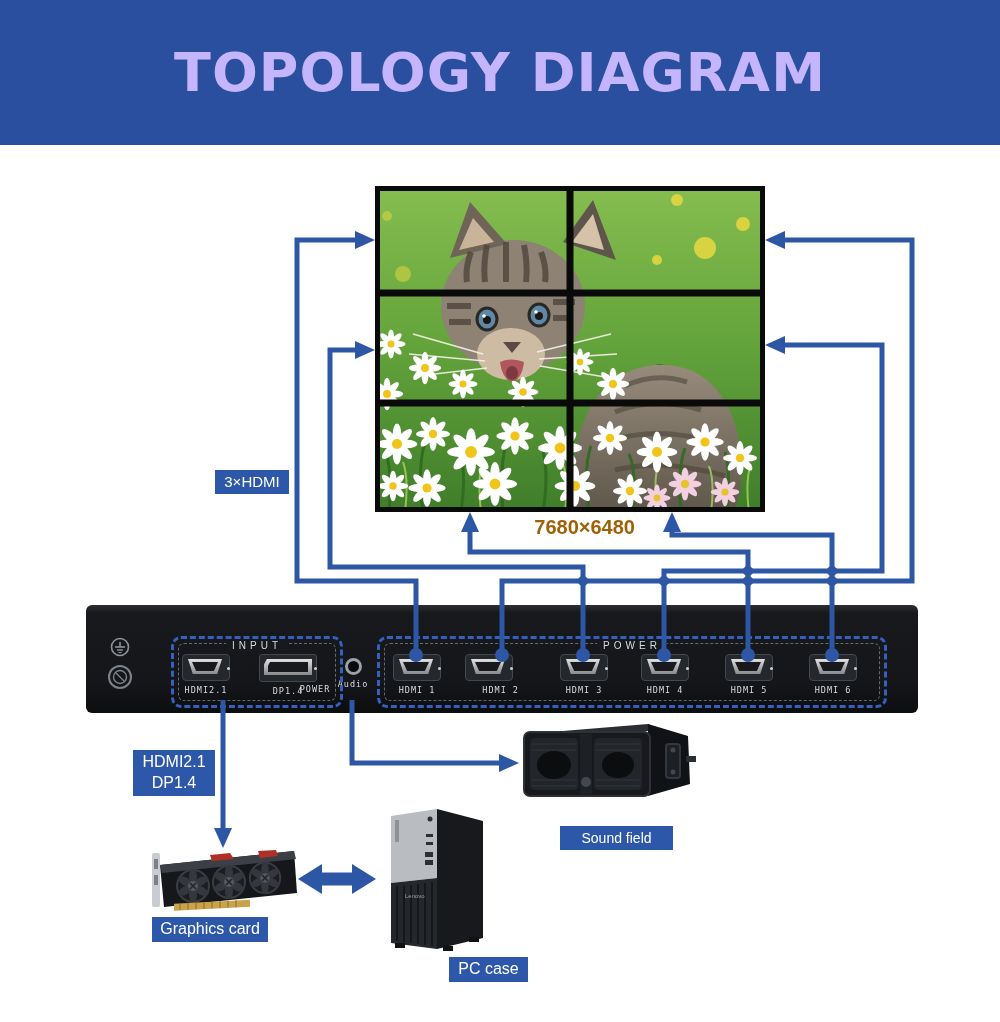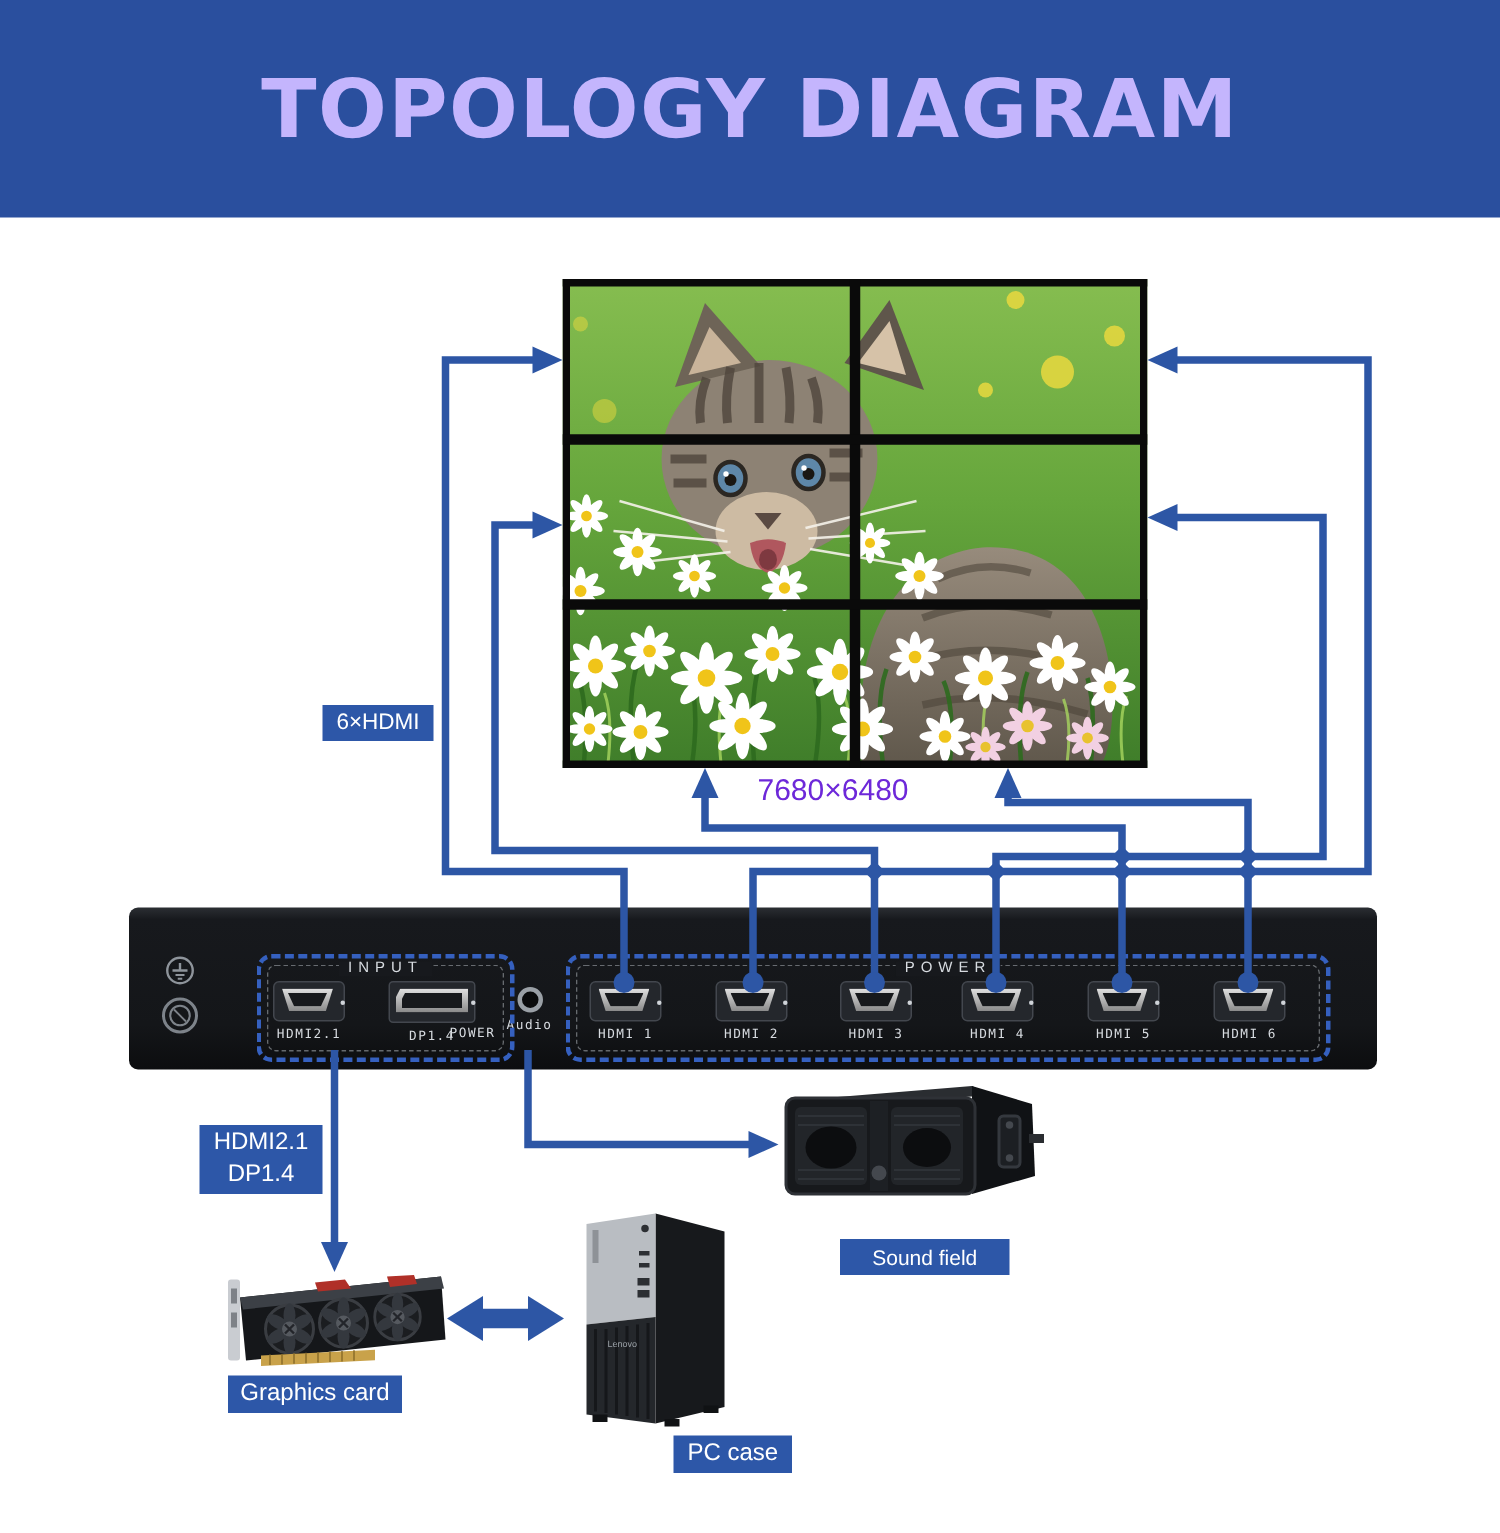--- a/index.html
+++ b/index.html
@@ -10,22 +10,22 @@
           display:flex;align-items:center;justify-content:center;}
   .banner h1{margin:0;color:#c4b5fd;font-size:54px;font-weight:800;letter-spacing:1px;
              font-family:"DejaVu Sans","Liberation Sans",sans-serif;}
   
   .video-wall{position:absolute;left:375px;top:186px;width:390px;height:326px;}
   
   .wires{position:absolute;left:0;top:0;width:1000px;height:1022px;pointer-events:none;z-index:6;}
   
   .label-box{position:absolute;background:#2d57a8;color:#fff;display:flex;align-items:center;
              justify-content:center;text-align:center;font-size:16px;z-index:10;line-height:1.3;}
-  .resolution{position:absolute;left:505px;top:516px;width:130px;text-align:left;
-              color:#6d28d9;font-size:20px;font-weight:normal;z-index:10;}
+  .resolution{position:absolute;left:505px;top:516px;width:130px;text-align:right;
+              color:#a16207;font-size:20px;font-weight:bold;z-index:10;}
   
   .device{position:absolute;left:86px;top:605px;width:832px;height:108px;z-index:2;
           background:linear-gradient(#2b2e33 0px,#17191d 8px,#141619 78px,#0c0d0f 100%);
           border-radius:6px;}
   .dashed-box{position:absolute;top:31px;height:66px;border:3px dashed #3560bf;border-radius:10px;z-index:3;}
   .dashed-inner{position:absolute;inset:4px;border:1px dashed #8a8f94;border-radius:6px;opacity:.7;}
   .section-label{position:absolute;top:2px;left:50%;transform:translateX(-50%);
                  background:#17191d;padding:0 6px;color:#d7dbe0;font-size:10px;letter-spacing:4px;
                  font-family:Liberation Sans, sans-serif;line-height:10px;}
   .port-group{position:absolute;width:60px;top:49px;text-align:center;}
@@ -257,21 +257,21 @@
     </g>
 
     <g>
       <line x1="314" y1="879" x2="360" y2="879" stroke="#2d56a5" stroke-width="13"></line>
       <polygon points="298,879 322,864 322,894" fill="#2d56a5"></polygon>
       <polygon points="376,879 352,864 352,894" fill="#2d56a5"></polygon>
     </g>
   </svg>
 
   <div class="label-box" style="left:215px;top:470px;width:74px;height:24px;font-size:15px;">
-    <span>6×HDMI</span>
+    <span>3×HDMI</span>
   </div>
 
   <div class="resolution">7680×6480</div>
 
   <div class="device">
 
     <svg class="panel-icon" style="left:18px;top:32px;" width="34" height="56" viewBox="0 0 34 56">
       <circle cx="16" cy="10" r="8.5" fill="none" stroke="#8e949b" stroke-width="1.6"></circle>
       <line x1="16" y1="5" x2="16" y2="10" stroke="#8e949b" stroke-width="1.6"></line>
       <line x1="11" y1="10" x2="21" y2="10" stroke="#8e949b" stroke-width="1.6"></line>
@@ -313,21 +313,21 @@
     <div class="dashed-box" style="left:291px;width:504px;">
       <div class="dashed-inner"></div>
       <div class="section-label">POWER</div>
     </div>
     <div class="port-group" style="left:301px;">
       <div class="hdmi-port">
           <span class="led"></span>
         </div>
       <div class="port-label">HDMI 1</div>
     </div>
-    <div class="port-group" style="left:385px;">
+    <div class="port-group" style="left:373px;text-align:right;">
       <div class="hdmi-port">
           <span class="led"></span>
         </div>
       <div class="port-label">HDMI 2</div>
     </div>
     <div class="port-group" style="left:468px;">
       <div class="hdmi-port">
           <span class="led"></span>
         </div>
       <div class="port-label">HDMI 3</div>

